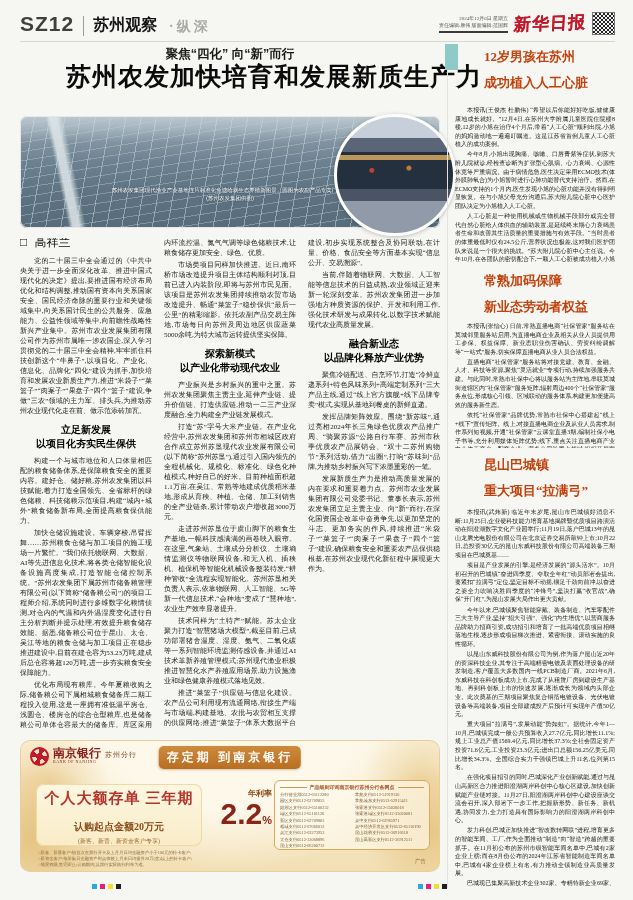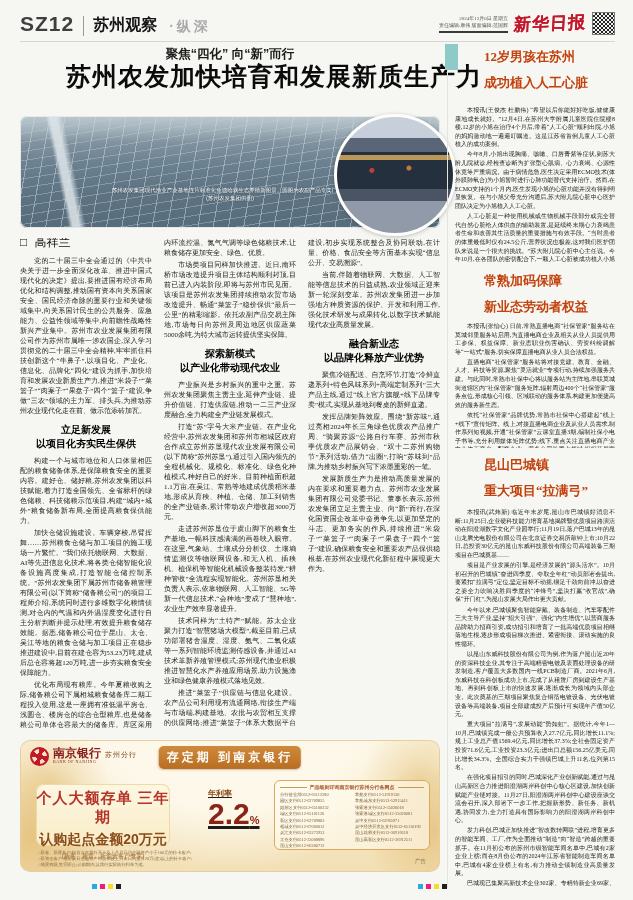--- a/index.html
+++ b/index.html
@@ -76,27 +76,27 @@
                  conic-gradient(#c2182b 0 12%, transparent 12% 25%, #c2182b 25% 37%, transparent 37% 50%,
                                 #c2182b 50% 62%, transparent 62% 75%, #c2182b 75% 87%, transparent 87%);}
   .ad-bank{display:flex;flex-direction:column;line-height:1;}
   .ad-bank-cn{font-size:12px;font-weight:900;color:#8a1d1d;font-family:"Liberation Serif",serif;}
   .ad-bank-en{font-size:4px;color:#8a1d1d;letter-spacing:.5px;margin-top:1px;}
   .ad-branch{font-size:7px;color:#7c4a20;letter-spacing:1px;}
   .ad-banner{position:absolute;left:50%;top:6px;transform:translateX(-50%);
              background:linear-gradient(#cf8a3c,#b96e22);color:#fff;font-family:"Liberation Sans",sans-serif;
              font-size:12px;font-weight:bold;letter-spacing:3px;padding:3px 8px;border-radius:5px;
              box-shadow:0 1px 2px rgba(120,70,10,.3);}
-  .ad-card{position:absolute;left:16px;top:44px;width:134px;height:62px;border-radius:8px;
+  .ad-card{position:absolute;left:16px;top:44px;width:166px;height:62px;border-radius:8px;
            background:linear-gradient(#fdf7e2,#f9ecc6);box-shadow:inset 0 0 0 1px #eed9a8;
            text-align:center;padding-top:5px;box-sizing:border-box;}
   .ad-prod{font-family:"Liberation Sans",sans-serif;font-size:15px;font-weight:900;color:#b5342a;letter-spacing:1px;}
-  .ad-thr{font-family:Liberation Sans, sans-serif;font-size:14px;font-weight:bold;color:#8a4a1a;margin-top:4px;}
+  .ad-thr{font-family:Liberation Serif, serif;font-size:10px;font-weight:bold;color:#8a4a1a;margin-top:12px;}
   .ad-eli{font-size:6px;color:#a0622a;margin-top:3px;}
-  .ad-rate{position:absolute;left:188px;top:48px;width:64px;text-align:left;text-decoration:underline;}
+  .ad-rate{position:absolute;left:188px;top:48px;width:64px;text-align:right;}
   .ad-rate-label{font-family:"Liberation Sans",sans-serif;font-size:8px;font-weight:bold;color:#8a4a1a;}
   .ad-rate-val{font-family:"Liberation Sans",sans-serif;font-size:30px;font-weight:900;color:#8a2418;line-height:30px;}
   .ad-rate-unit{font-size:11px;font-weight:bold;color:#8a2418;}
   .ad-contact{position:absolute;left:254px;top:40px;width:156px;height:70px;border:1px solid #d9aa5e;
               border-radius:6px;background:rgba(255,251,238,.65);padding:3px 5px;box-sizing:border-box;}
   .ad-contact-h{display:flex;align-items:center;gap:3px;margin-bottom:2px;}
   .ad-contact-h .dash{flex:1;height:1px;background:#c99a52;}
   .ad-contact-title{font-size:5px;font-weight:bold;color:#a5501f;white-space:nowrap;}
   .ad-lists{display:flex;gap:6px;}
   .ad-list{flex:1;display:flex;flex-direction:column;font-size:4.3px;line-height:6.4px;color:#7a5a32;white-space:nowrap;}

